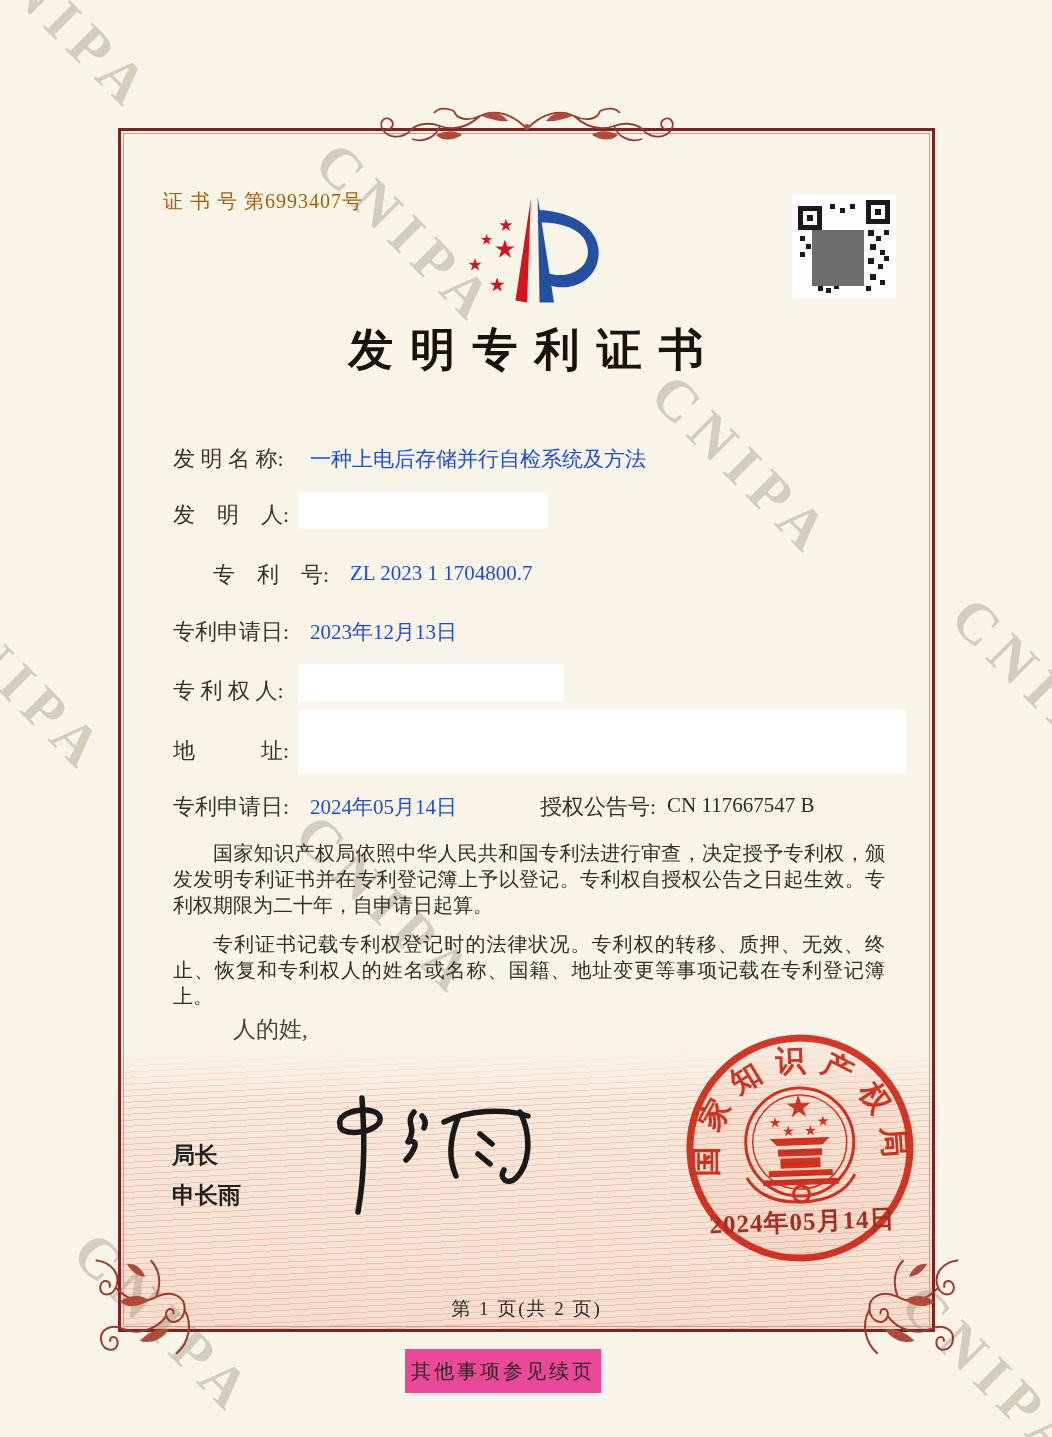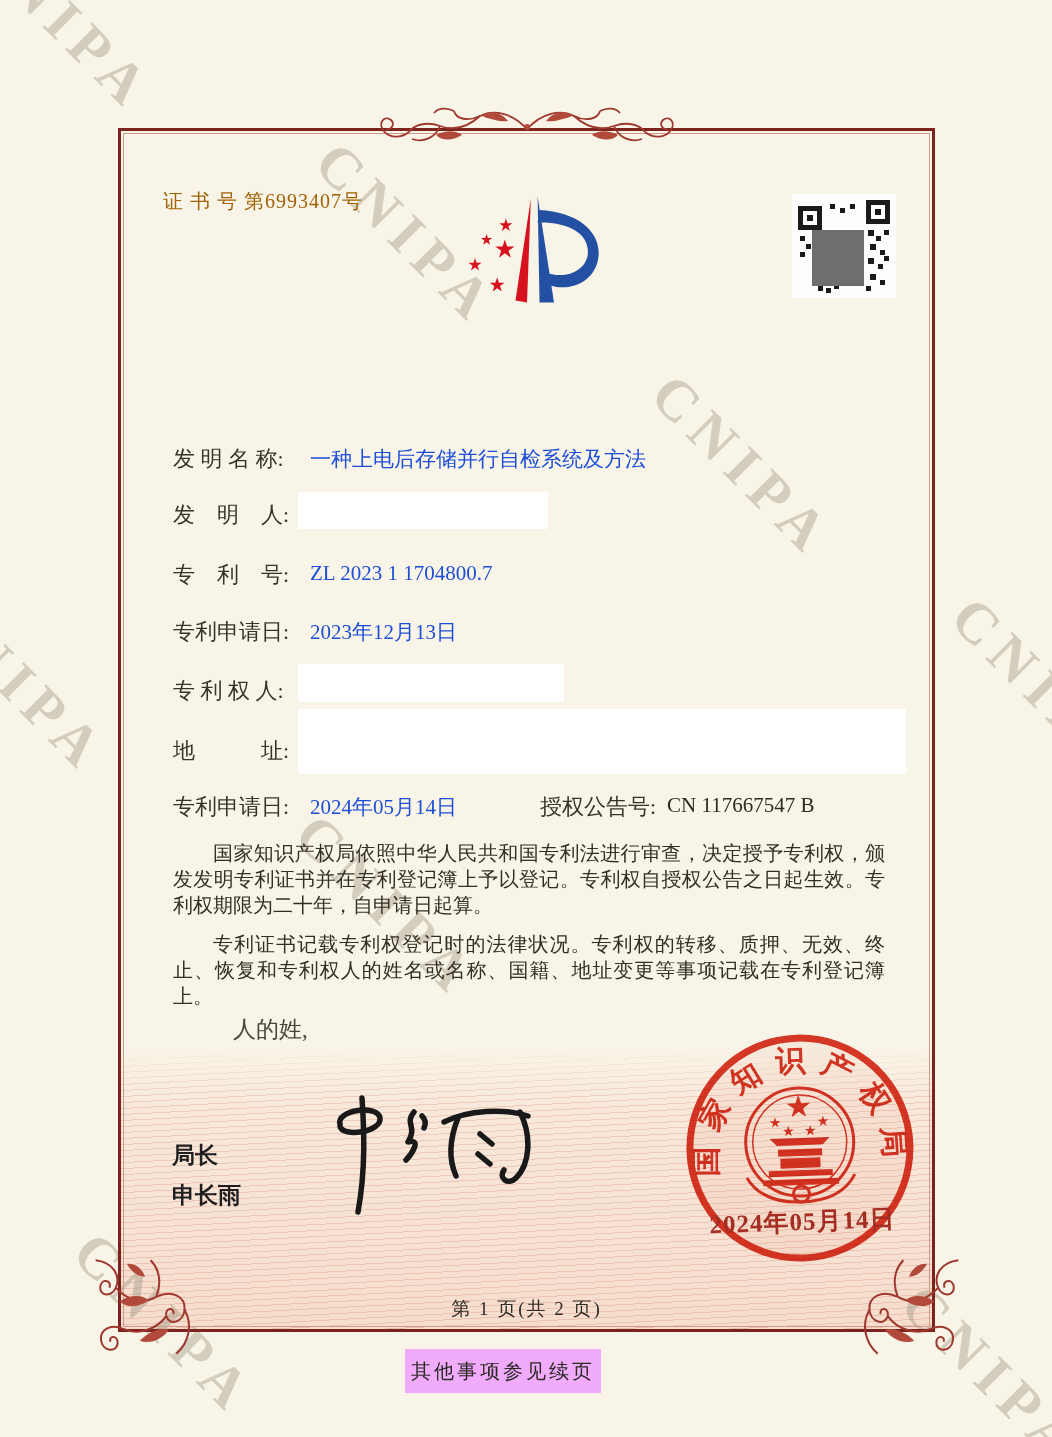--- a/index.html
+++ b/index.html
@@ -69,21 +69,21 @@
   .director{position:absolute;z-index:4;left:172px;top:1136px;
     font-family:Liberation Serif, serif;font-weight:600;
     font-size:23px;color:#1f1f1f;line-height:40px;}
   .sig{position:absolute;z-index:5;left:332px;top:1092px;width:235px;height:125px;}
   .seal{position:absolute;z-index:5;left:668px;top:1030px;width:268px;height:240px;
     transform:rotate(-2deg);mix-blend-mode:multiply;}
   
   .page-info{position:absolute;z-index:4;left:118px;width:817px;top:1296px;
     text-align:center;font-size:19px;color:#2f2b26;letter-spacing:2px;}
   .cont-box{position:absolute;z-index:4;left:405px;top:1349px;width:196px;height:44px;
-    background:#f0abfc;text-align:center;line-height:44px;font-size:20px;
+    background:#ec4899;text-align:center;line-height:44px;font-size:20px;
     letter-spacing:3px;color:#2c2822;}
   svg{display:block;}
 </style>
 </head>
 <body>
 
 <div class="page">
 
   <svg width="0" height="0" style="position:absolute" aria-hidden="true">
     <defs>
@@ -194,30 +194,31 @@
         <rect x="42" y="90" width="5" height="5"></rect>
         <rect x="26" y="92" width="5" height="5"></rect>
     </g>
     <rect x="11" y="17" width="14" height="14" fill="#ffffff"></rect>
       <rect x="15" y="21" width="6" height="6" fill="#1a1a1a"></rect>
     <rect x="79" y="11" width="14" height="14" fill="#ffffff"></rect>
       <rect x="83" y="15" width="6" height="6" fill="#1a1a1a"></rect>
     <rect x="20" y="36" width="52" height="56" fill="#6e6e6e"></rect>
   </svg>
 
+  <div class="title">发明专利证书</div>
 
   <div class="row" style="top:444px;">
     <span class="flabel">发 明 名 称:</span>
     <span class="fvalue">一种上电后存储并行自检系统及方法</span>
   </div>
   <div class="row" style="top:500px;">
     <span class="flabel">发　明　人:</span>
     <span class="fvalue"></span>
   </div>
-  <div class="row" style="top:560px;">
+  <div class="row" style="top:560px;margin-left:40px;">
     <span class="flabel">专　利　号:</span>
     <span class="fvalue">ZL 2023 1 1704800.7</span>
   </div>
   <div class="row" style="top:617px;">
     <span class="flabel">专利申请日:</span>
     <span class="fvalue">2023年12月13日</span>
   </div>
   <div class="row" style="top:676px;">
     <span class="flabel">专 利 权 人:</span>
     <span class="fvalue"></span>

